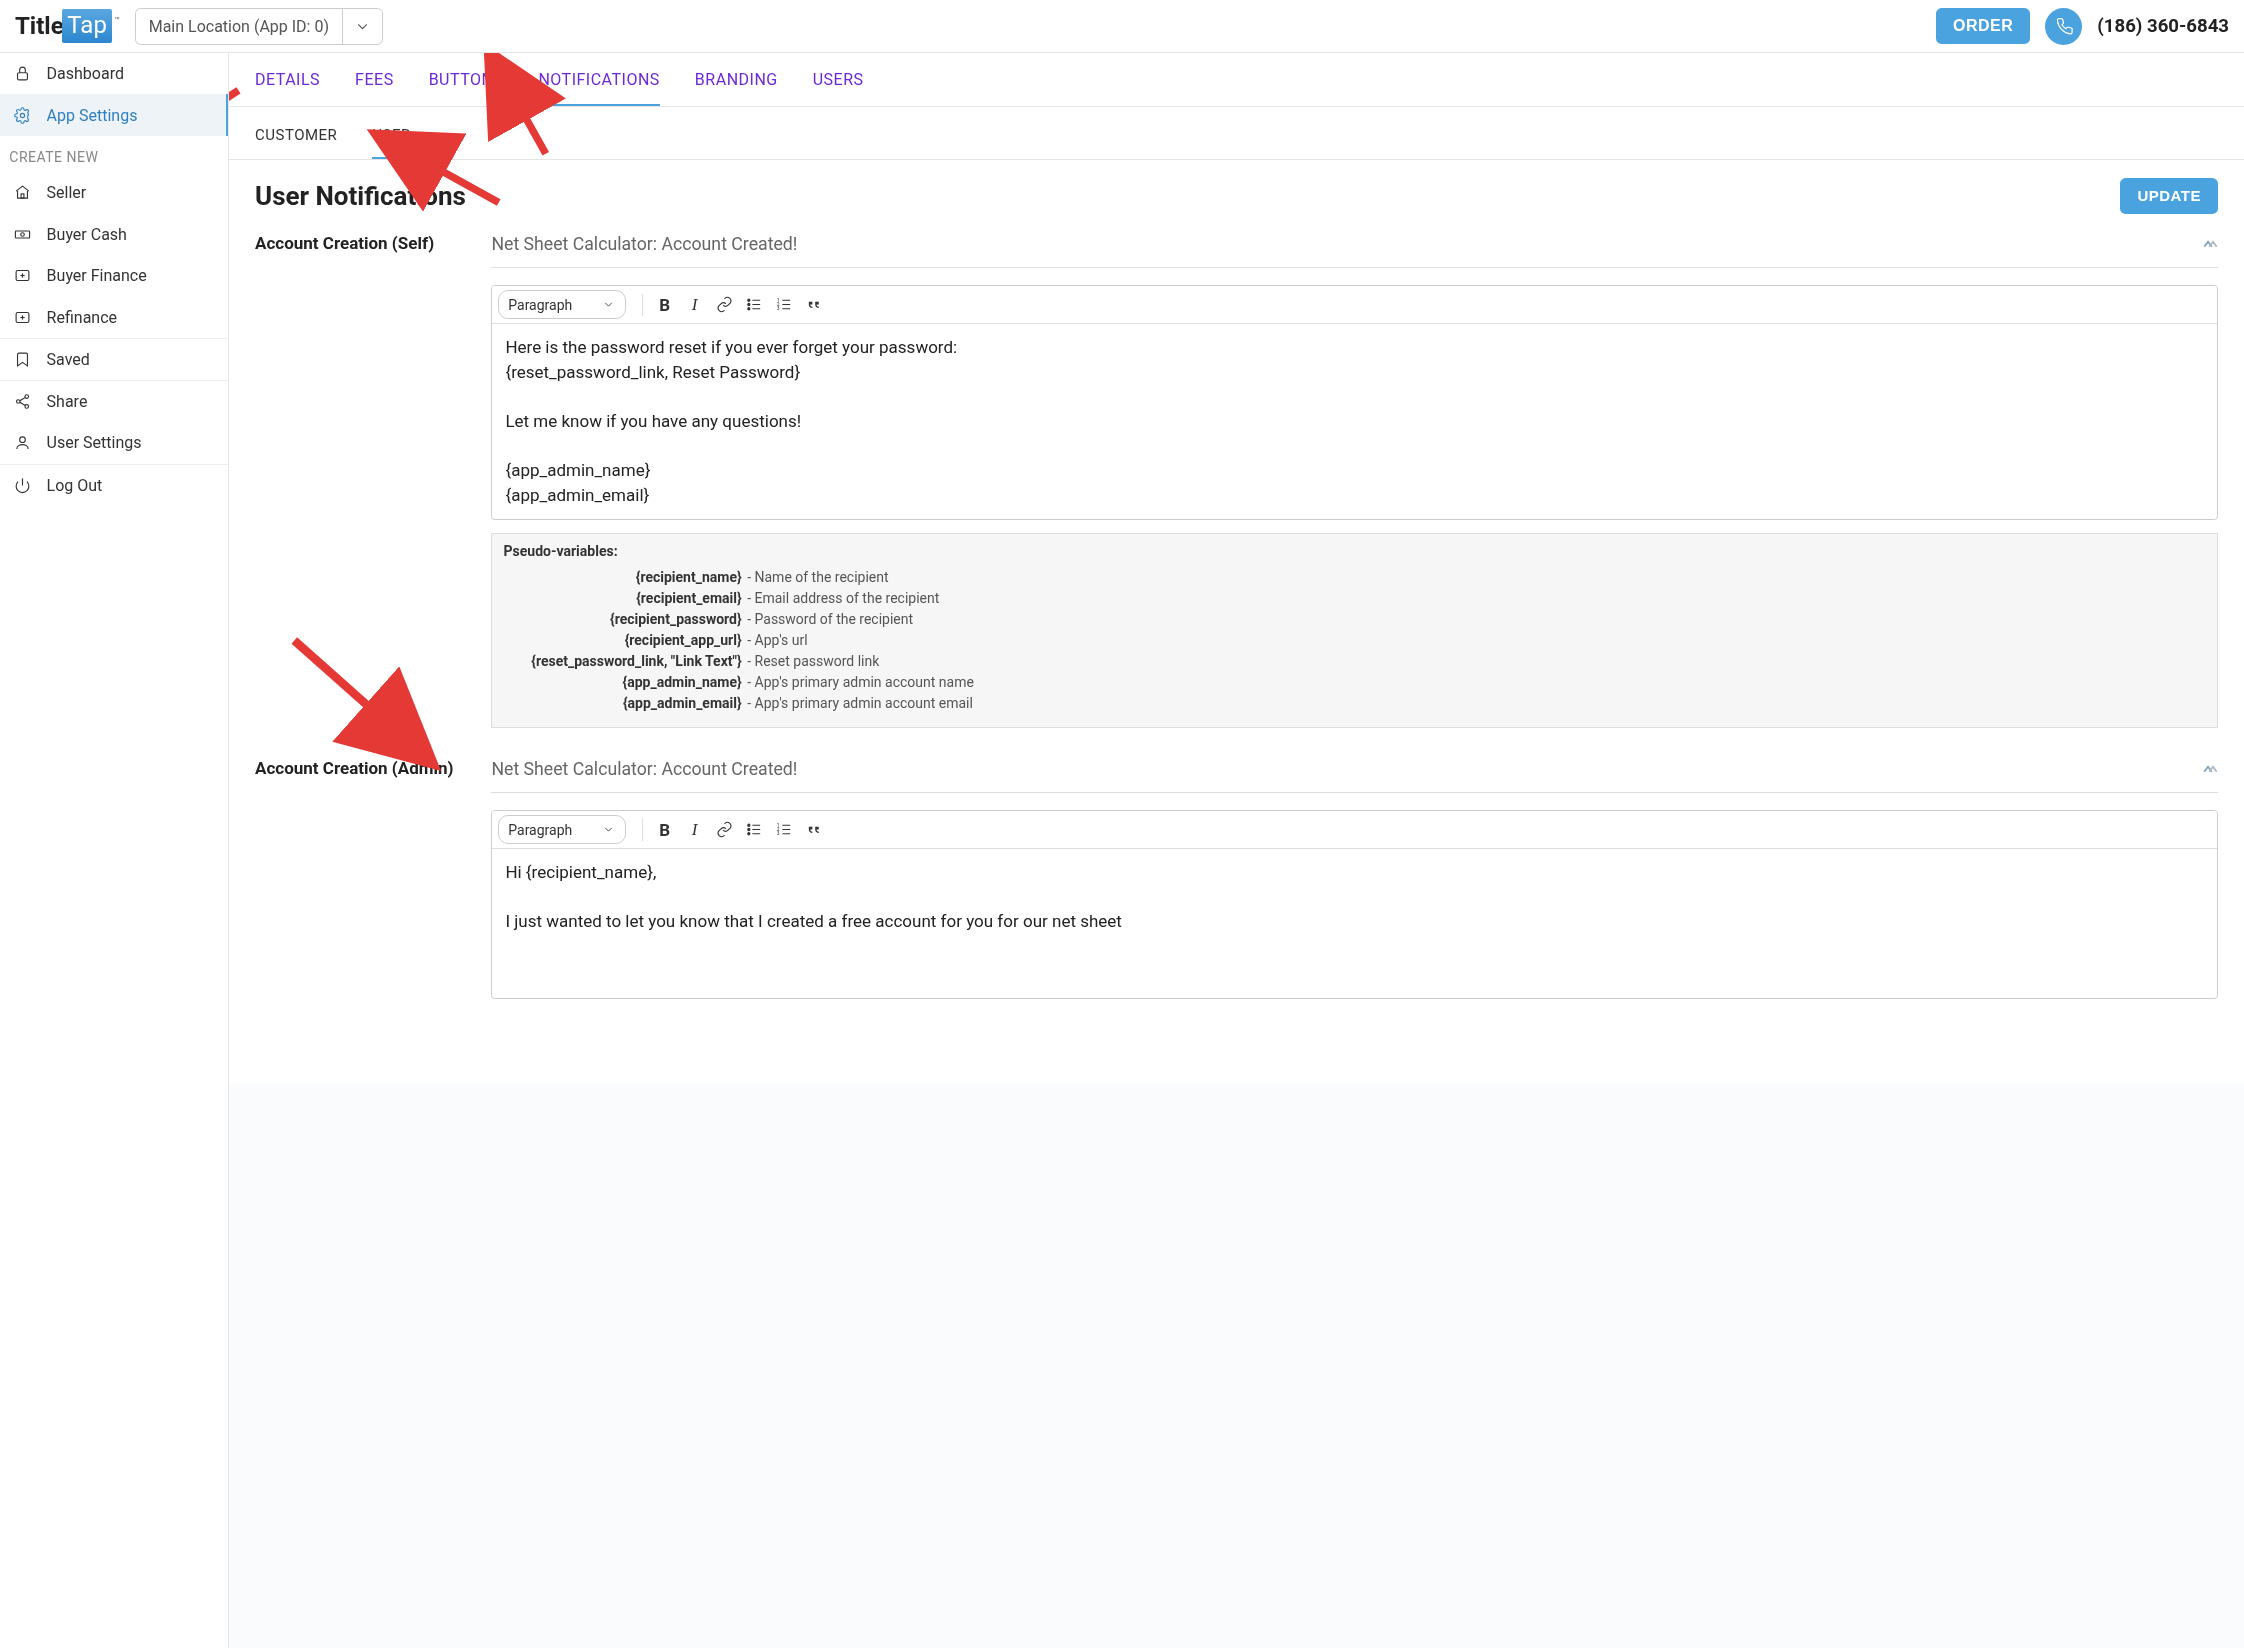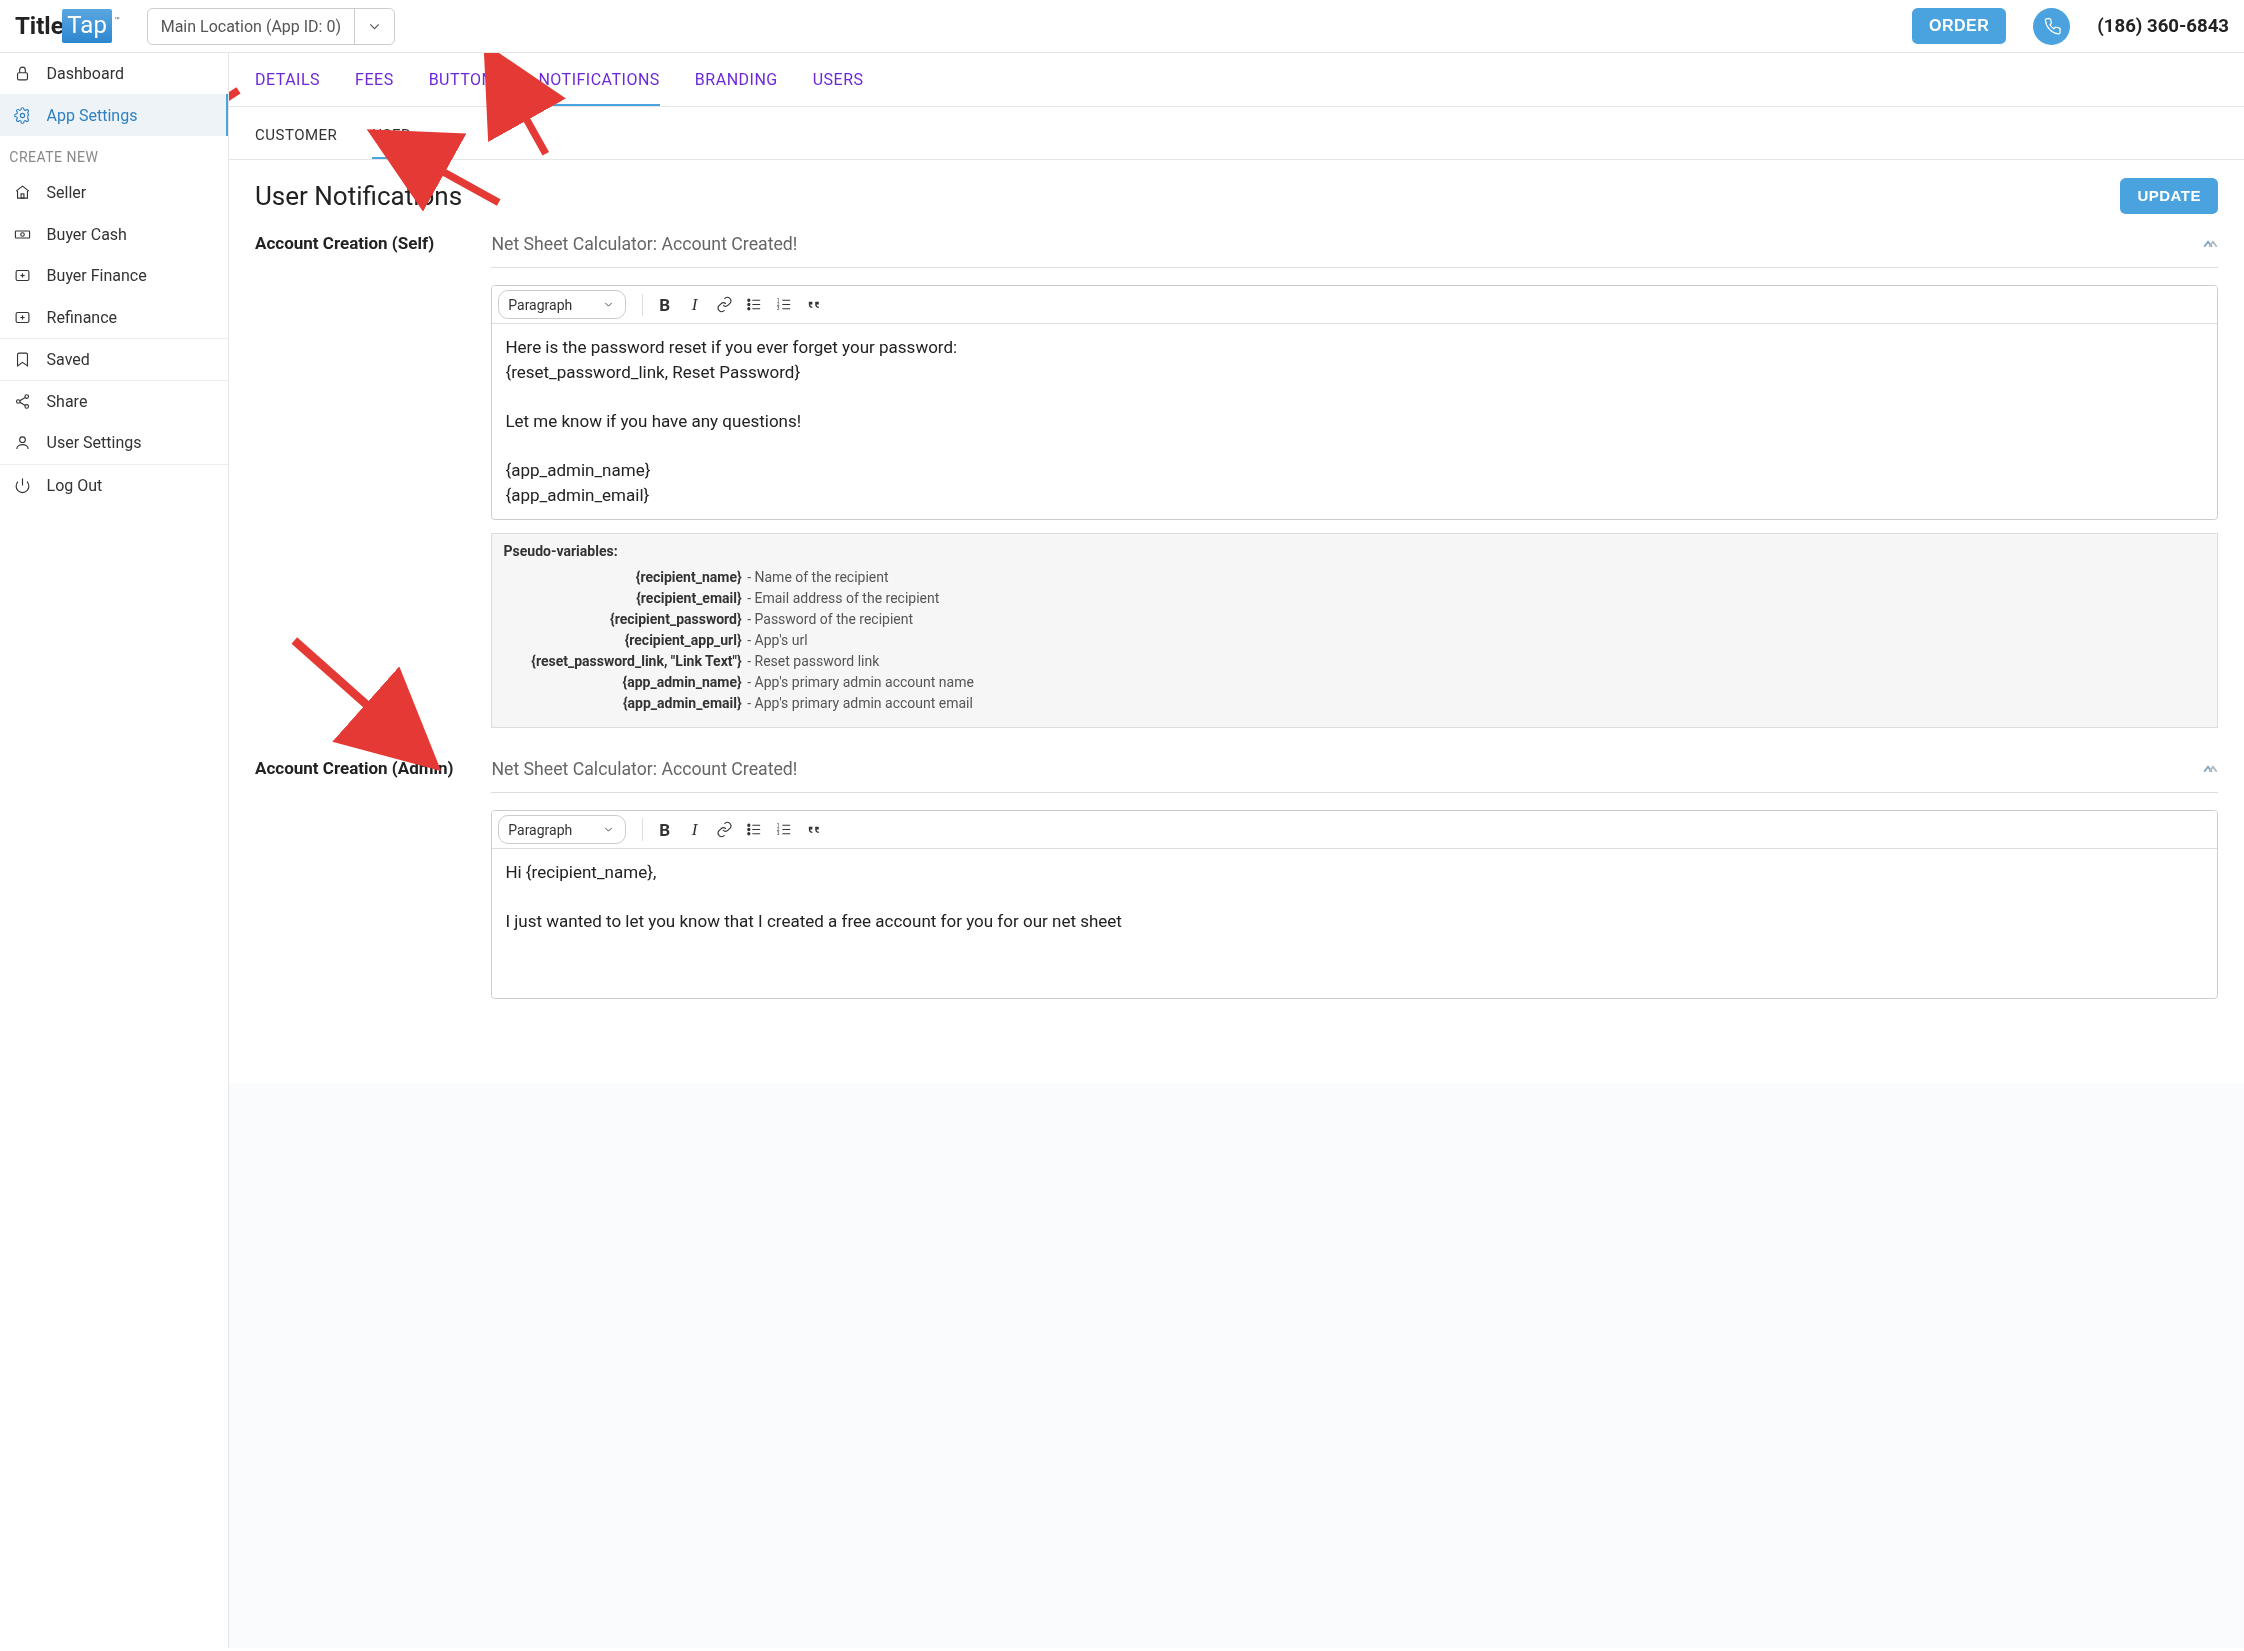--- a/index.html
+++ b/index.html
@@ -11,21 +11,21 @@
   background: #fff;
   overflow-x: hidden;
 }
 
 
 .topbar {
   display: flex;
   align-items: center;
   padding: 7.5px 15px;
   border-bottom: 0.9px solid #e5e5e5;
-  gap: 27px;
+  gap: 15px;
 }
 .logo {
   font-size: 24px;
   font-weight: 700;
   color: #222;
   display: flex;
   align-items: center;
 }
 .logo .tap-box {
   background: linear-gradient(#5aa7e0, #2c86cf);
@@ -178,21 +178,21 @@
   padding: 18.6px 26px 56px 26px;
 }
 .heading-row {
   display: flex;
   align-items: center;
   justify-content: space-between;
   margin-bottom: 17px;
 }
 .page-title {
   font-size: 26px;
-  font-weight: 400;
+  font-weight: 700;
   color: #222;
 }
 .update-btn {
   background: #4aa3df;
   color: #fff;
   border: none;
   border-radius: 5.6px;
   padding: 9.3px 17px;
   font-size: 15px;
   font-weight: 600;

